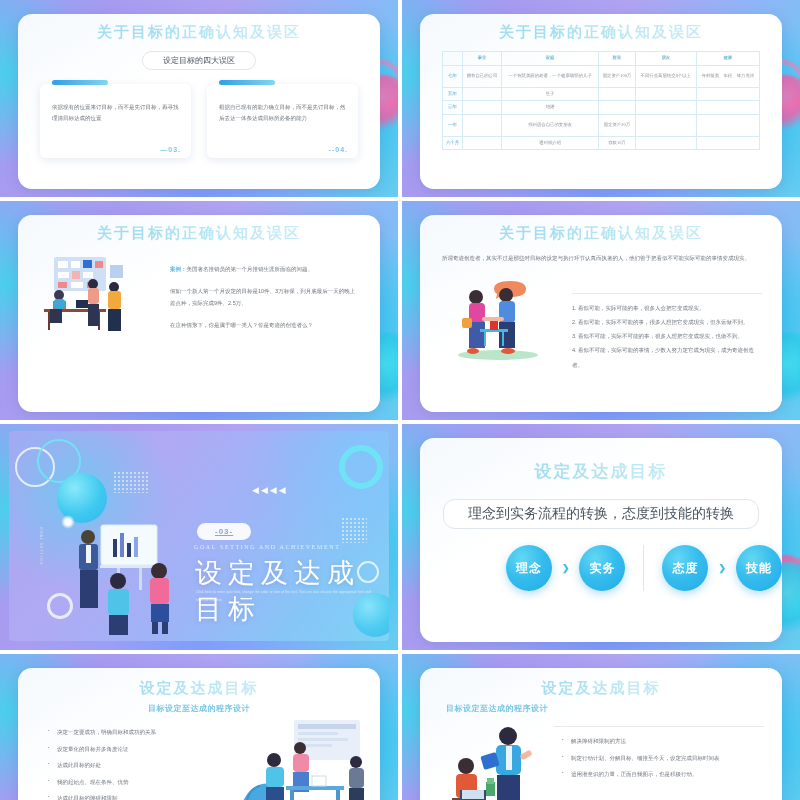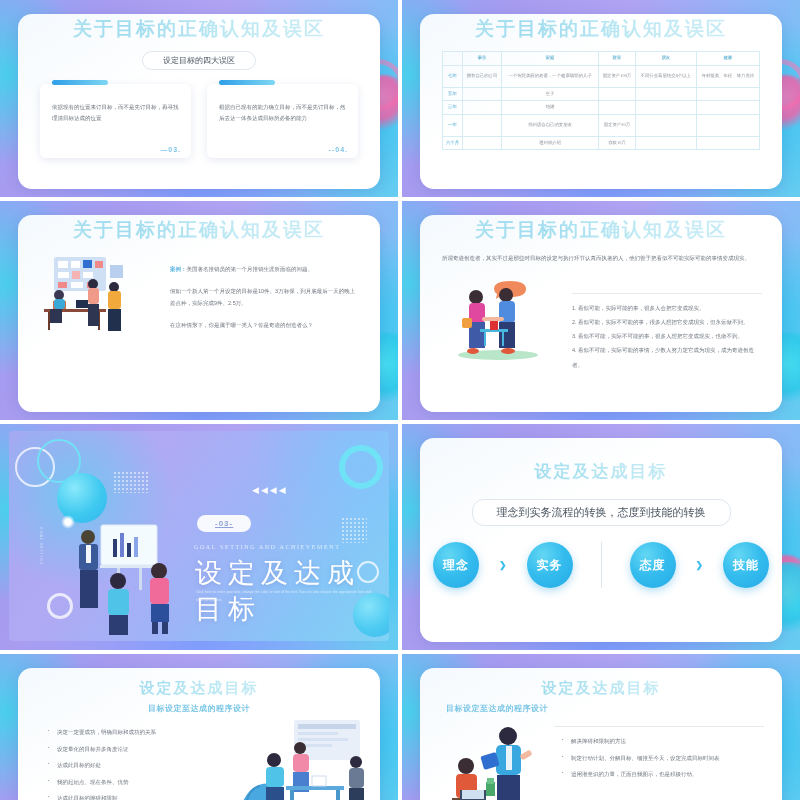--- a/index.html
+++ b/index.html
@@ -51,21 +51,21 @@
     overflow:hidden;
   }
   .r4 .card { bottom:-26px; }
 
   .title {
     text-align:center; font-weight:700; letter-spacing:2px;
     background:linear-gradient(90deg,#b8e6f2 0%,#9fdcef 30%,#bfe9f4 60%,#cfeef7 100%);
     -webkit-background-clip:text; background-clip:text; color:transparent;
     font-family:"Liberation Serif", serif;
   }
-  .t-main { font-size:19px; margin-top:2px; }
+  .t-main { font-size:15px; margin-top:9px; }
   .r3 .t-main, .r4 .t-main { font-size:15px; margin-top:11px; }
 
   .pill {
     margin:9px auto 0; display:block; width:max-content;
     padding:3px 20px; border:1px solid #dfe6ee; border-radius:12px;
     font-size:8px; color:#4a5560; font-weight:400;
     font-family:"Liberation Serif", serif; background:#fff;
   }
 
   
@@ -132,21 +132,21 @@
   }
   .eng-sub { position:absolute; color:rgba(255,255,255,.7); font-size:6px; letter-spacing:1.6px;
              font-family:"Liberation Serif", serif; }
   .big-cn { position:absolute; color:#fff; font-size:27px; letter-spacing:6px; font-weight:400;
             font-family:"Liberation Serif", serif; text-shadow:0 1px 4px rgba(80,90,170,.25); }
   .tiny-en { position:absolute; color:rgba(255,255,255,.62); font-size:3.6px; line-height:2.2; width:180px; }
   .side-en { position:absolute; color:rgba(255,255,255,.55); font-size:3.6px; letter-spacing:1px;
              writing-mode:vertical-rl; }
 
   
-  .flow { display:flex; align-items:center; justify-content:center; gap:20px; margin-top:16px; }
+  .flow { display:flex; align-items:center; justify-content:flex-end; gap:10px; margin-top:16px; }
   .circ {
     width:46px; height:46px; border-radius:50%;
     background:radial-gradient(circle at 35% 28%, #63d7f3 0%, #36bdee 45%, #23a9e6 100%);
     color:#fff; font-size:12px; font-weight:700; letter-spacing:1px;
     display:flex; align-items:center; justify-content:center;
     box-shadow:0 3px 8px rgba(40,160,220,.35);
     font-family:"Liberation Serif", serif;
   }
   .chev { color:#3bbdee; font-size:9px; font-weight:700; }
   .vline { width:1px; height:46px; background:#dfe6ee; margin:0 8px; }
@@ -339,21 +339,21 @@
       <div class="ring cy" style="left:28px;top:8px;width:44px;height:44px;"></div>
       <div class="ring" style="left:38px;top:162px;width:26px;height:26px;border-width:3px;"></div>
       <div class="ring cy" style="right:6px;top:14px;width:44px;height:44px;border-width:6px;"></div>
       <div class="ring" style="right:10px;top:130px;width:22px;height:22px;"></div>
       <div class="softball" style="left:48px;top:42px;width:50px;height:50px;"></div>
       <div class="softball" style="right:-8px;bottom:4px;width:44px;height:44px;opacity:.8;"></div>
       <div style="position:absolute;left:52px;top:84px;width:14px;height:14px;border-radius:50%;background:radial-gradient(circle,#fff 30%,rgba(255,255,255,0) 70%);"></div>
       <div class="dots" style="left:104px;top:40px;width:36px;height:22px;"></div>
       <div class="dots" style="right:22px;top:86px;width:26px;height:26px;"></div>
       <div class="arrows" style="left:243px;top:54px;">◀◀◀◀</div>
-      <div class="numpill" style="left:188px;top:84px;text-decoration:underline;">-03-</div>
+      <div class="numpill" style="left:188px;top:92px;text-decoration:underline;">-03-</div>
       <div class="eng-sub" style="left:185px;top:113px;">GOAL SETTING AND ACHIEVEMENT</div>
       <div class="big-cn" style="left:186px;top:124px;">设定及达成目标</div>
       <div class="tiny-en" style="left:187px;top:158px;">Click here to enter your text, change the color or size of the text. You can also choose the appropriate font and style for the text.</div>
       <div class="side-en" style="left:30px;top:96px;height:60px;">GOAL SETTING</div>
       <svg style="position:absolute;left:62px;top:92px;" width="110" height="112" viewBox="0 0 110 112">
         <rect x="30" y="2" width="56" height="40" rx="2" fill="#f4fbff" stroke="#dfeaf7"></rect>
         <rect x="42" y="16" width="4" height="18" fill="#2b3d73"></rect>
         <rect x="49" y="10" width="4" height="24" fill="#6c7fd0"></rect>
         <rect x="56" y="20" width="4" height="14" fill="#2b3d73"></rect>
         <rect x="63" y="14" width="4" height="20" fill="#8aa5e8"></rect>
@@ -374,21 +374,21 @@
         <rect x="91" y="99" width="6" height="12" fill="#2b3d73"></rect>
       </svg>
     </div>
   </div>
 
   <div class="slide r3">
     <div class="pinkblob" style="top:58%;"></div>
     <div class="cyanblob"></div>
     <div class="card">
       <div class="title t-main" style="margin-top:22px;font-size:17px;">设定及达成目标</div>
-      <div class="pill" style="margin-top:16px;padding:5px 24px;font-size:11px;">理念到实务流程的转换，态度到技能的转换</div>
+      <div class="pill" style="margin-top:16px;padding:5px 24px;font-size:14px;">理念到实务流程的转换，态度到技能的转换</div>
       <div class="flow">
         <div class="circ">理念</div>
         <span class="chev">❯</span>
         <div class="circ">实务</div>
         <div class="vline"></div>
         <div class="circ">态度</div>
         <span class="chev">❯</span>
         <div class="circ">技能</div>
       </div>
     </div>

